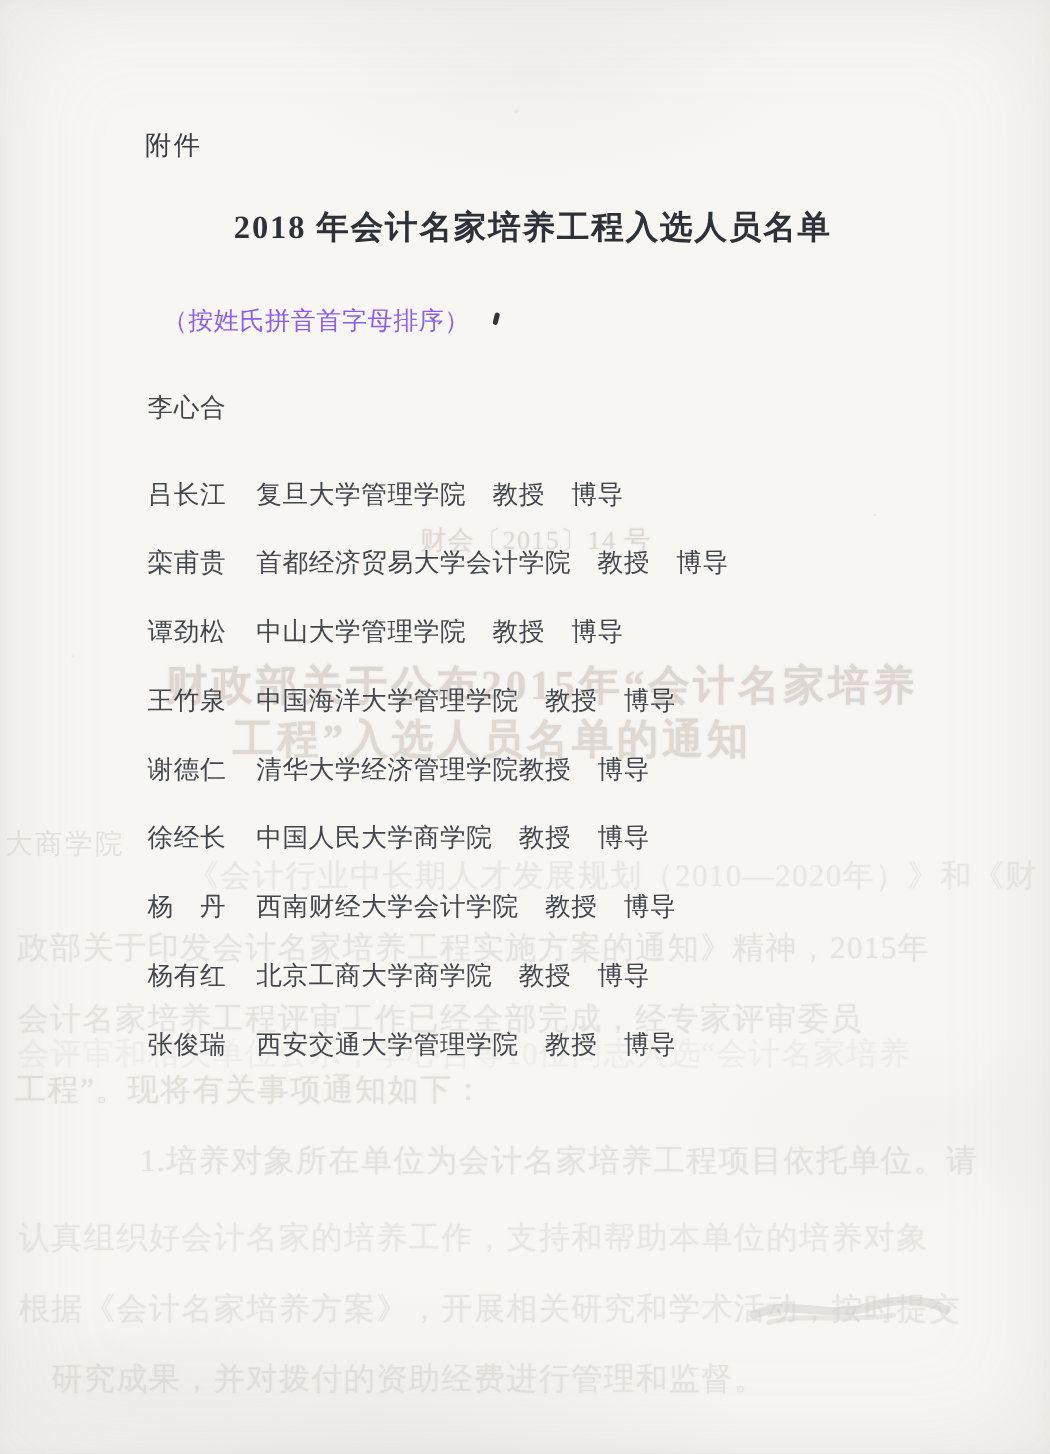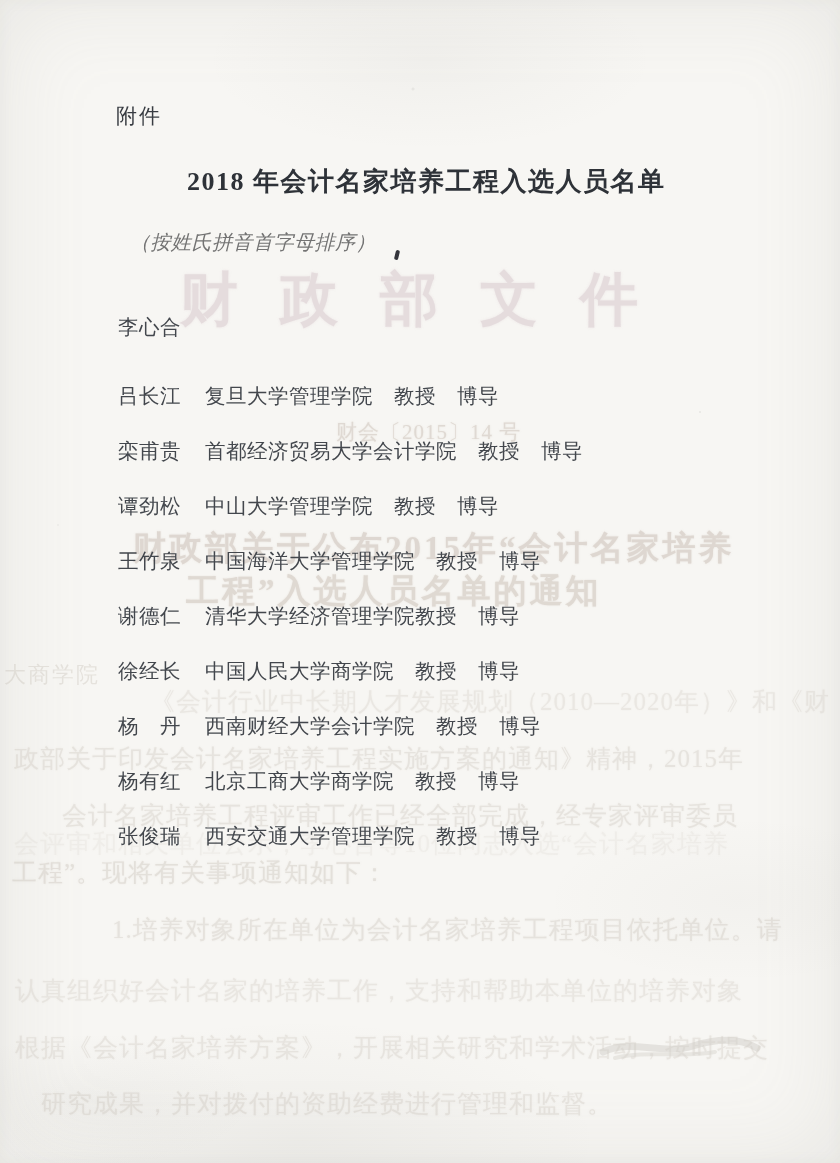--- a/index.html
+++ b/index.html
@@ -52,63 +52,62 @@
     left:4px;top:660px;
     font-size:22px;color:#c3bcb2;opacity:.34;letter-spacing:2px;
   }
   .ghost-line{
     position:absolute;white-space:nowrap;z-index:1;pointer-events:none;
     font-size:25px;line-height:28px;letter-spacing:1px;
     color:#c2bab0;text-shadow:0 0 2px rgba(205,198,188,.8);
   }
   .ghost-line:nth-of-type(1){top:688px;left:150px;opacity:.24;}
   .ghost-line:nth-of-type(2){top:745px;left:14px;opacity:.30;}
-  .ghost-line:nth-of-type(3){top:802px;left:14px;opacity:.30;margin-left:48px;}
+  .ghost-line:nth-of-type(3){top:802px;left:14px;opacity:.30;}
   .ghost-line:nth-of-type(4){top:830px;left:14px;opacity:.14;}
   .ghost-line:nth-of-type(5){top:859px;left:12px;opacity:.36;}
   .ghost-line:nth-of-type(6){top:916px;left:112px;opacity:.32;}
   .ghost-line:nth-of-type(7){top:977px;left:15px;opacity:.26;}
   .ghost-line:nth-of-type(8){top:1034px;left:15px;opacity:.28;}
   .ghost-line:nth-of-type(9){top:1090px;left:18px;opacity:.30;margin-left:23px;}
 
   .pencil-smudge{position:absolute;left:595px;top:1028px;z-index:1;opacity:.45;}
 
   
   .ink{position:absolute;z-index:2;white-space:nowrap;}
   .attachment-label{
     left:116px;top:102px;
     font-size:21px;letter-spacing:2px;color:#383c42;
   }
   .doc-title{
     left:187px;top:164px;
     font-size:26px;font-weight:600;letter-spacing:1.5px;color:#2e3238;
   }
   .sort-note{
-    left:130px;top:229px;
-    font-size:20px;letter-spacing:0.5px;color:#737373;font-style:italic;
+    left:130px;top:243px;
+    font-size:20px;letter-spacing:0.5px;color:#8b5cf6;
   }
   .stray-mark{
     position:absolute;left:395px;top:250px;z-index:2;
     width:4px;height:10px;border-radius:2px;
     background:#34353b;transform:rotate(14deg);
   }
   .roster{
     position:absolute;left:118px;top:316px;z-index:2;
     font-size:20.5px;color:#43474d;letter-spacing:0.5px;
   }
   .roster-row{display:flex;height:22px;line-height:22px;margin-bottom:33px;white-space:nowrap;}
   .roster-row:first-of-type{margin-bottom:47px;}
   .person-name{display:inline-block;min-width:87px;}
 </style>
 </head>
 <body>
 
 <div class="page">
 
-  <div class="ghost ghost-stamp">财政部文件</div>
   <div class="ghost ghost-docnum">财会〔2015〕14 号</div>
   <div class="ghost ghost-title1">财政部关于公布2015年“会计名家培养</div>
   <div class="ghost ghost-title2">工程”入选人员名单的通知</div>
   <div class="ghost ghost-fragment">大商学院</div>
 
   <div>
 
       <div class="ghost-line">《会计行业中长期人才发展规划（2010—2020年）》和《财</div>
 
       <div class="ghost-line">政部关于印发会计名家培养工程实施方案的通知》精神，2015年</div>

